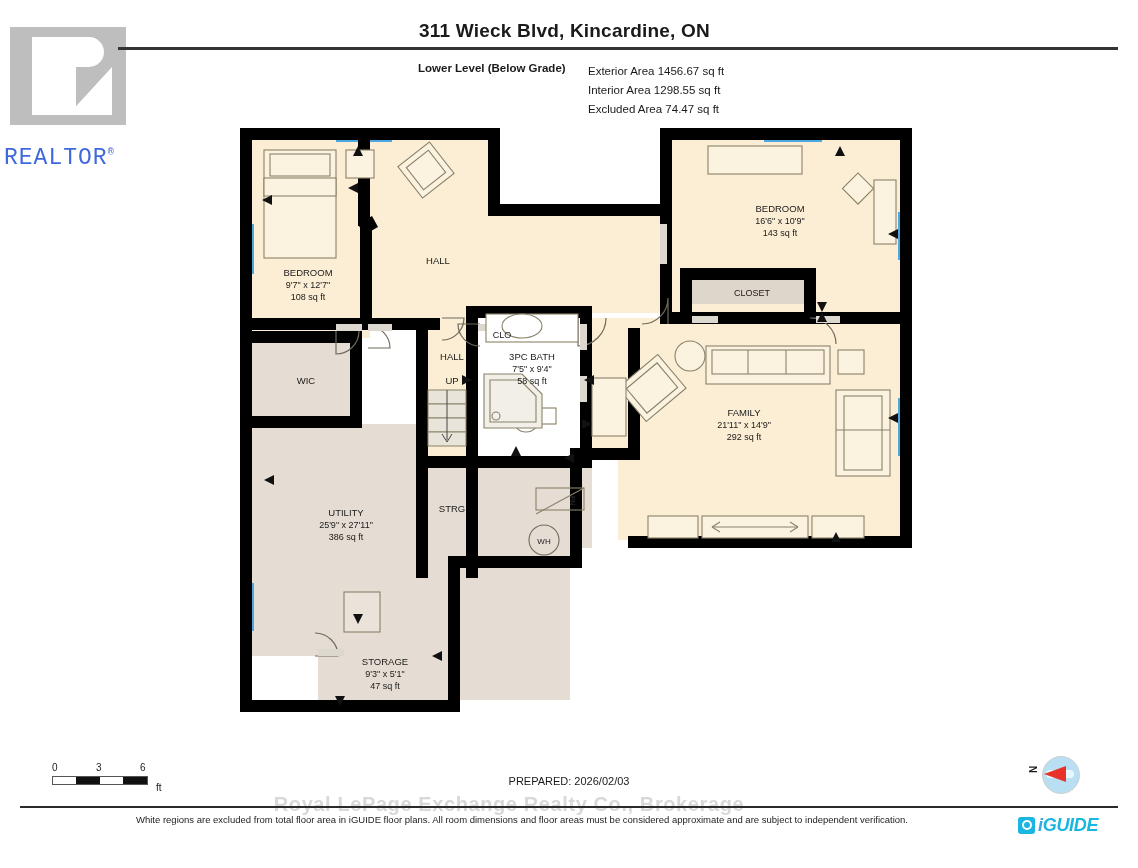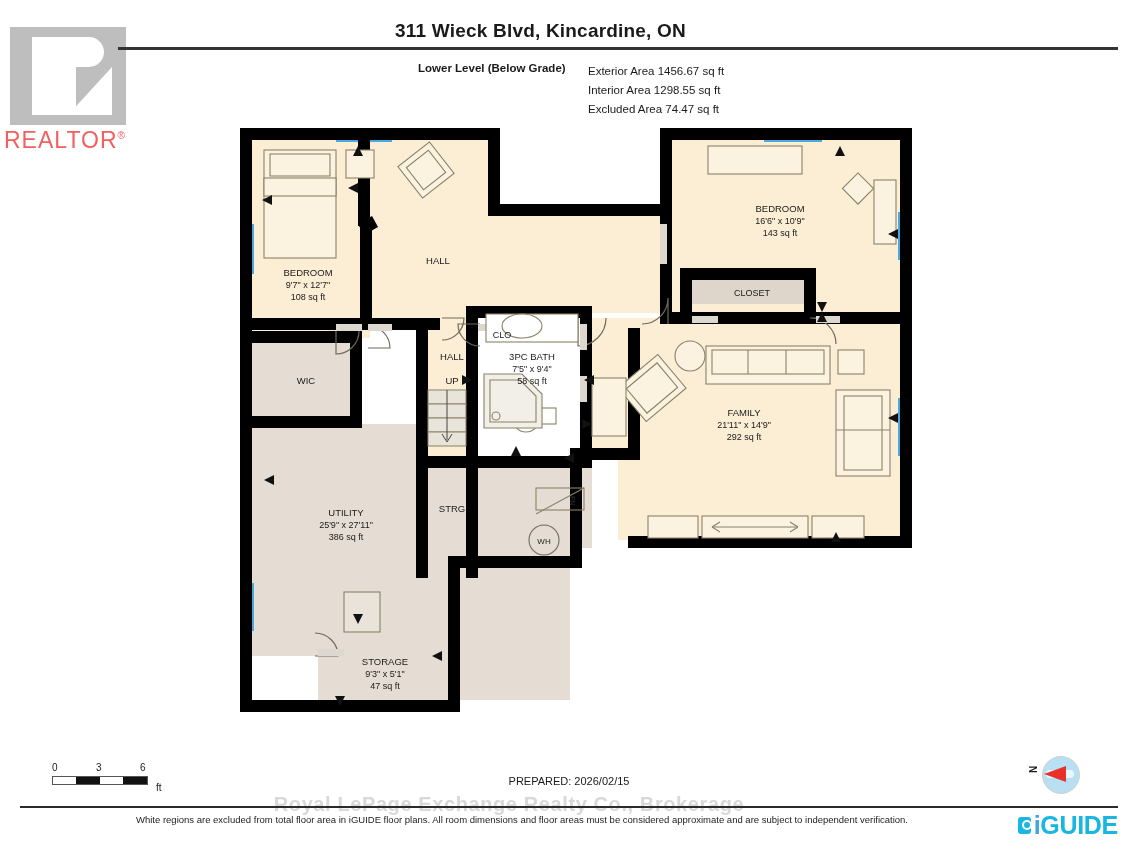--- a/index.html
+++ b/index.html
@@ -1,38 +1,38 @@
 <!DOCTYPE html>
 <html><head>
 <meta charset="utf-8">
 <style>
   html,body{margin:0;padding:0;background:#ffffff;}
   body{width:1138px;height:868px;position:relative;overflow:hidden;
        font-family:"Liberation Sans","DejaVu Sans",sans-serif;color:#1a1a1a;}
 
   
   #page-title{position:absolute;left:0;top:20px;width:1081px;text-align:center;
-              font-size:19px;font-weight:bold;letter-spacing:.2px;}
+              font-size:19px;font-weight:bold;letter-spacing:.2px;padding-left:24px;}
   #title-rule{position:absolute;left:118px;top:47px;width:1000px;height:3px;
               background:#333;}
   #level-name{position:absolute;left:418px;top:62px;font-size:11.5px;font-weight:bold;}
   #area-block{position:absolute;left:588px;top:62px;font-size:11.5px;line-height:19px;}
 
   
   #realtor-wm{position:absolute;left:4px;top:27px;width:146px;height:128px;opacity:.85;}
   #realtor-wm .rl-sq{position:absolute;left:6px;top:0;width:116px;height:98px;background:#b3b3b3;}
   #realtor-wm .rl-v1{position:absolute;left:28px;top:10px;width:28px;height:78px;background:#fff;}
   #realtor-wm .rl-v2{position:absolute;left:56px;top:10px;width:44px;height:30px;background:#fff;
                      border-radius:0 16px 16px 0;}
   #realtor-wm .rl-v3{position:absolute;left:56px;top:40px;width:16px;height:48px;background:#fff;}
   #realtor-wm .rl-diag{position:absolute;left:64px;top:40px;width:0;height:0;
                        border-left:0 solid transparent;border-top:48px solid transparent;
                        border-right:44px solid #fff;}
-  #realtor-wm .rl-text{position:absolute;left:0;top:100px;font-size:23px;color:#ef4444;
-                       letter-spacing:1px;font-family:Liberation Sans, sans-serif;}
+  #realtor-wm .rl-text{position:absolute;left:0;top:118px;font-size:23px;color:#1d4ed8;
+                       letter-spacing:1px;font-family:Liberation Mono, monospace;}
   #realtor-wm .rl-reg{font-size:10px;vertical-align:super;}
 
   
   #floorplan{position:absolute;left:240px;top:128px;width:672px;height:592px;}
   #floorplan svg{display:block;}
 
   
   #scalebar{position:absolute;left:52px;top:762px;width:120px;height:30px;}
   #scalebar .tick{position:absolute;top:0;font-size:10px;color:#222;}
   #scalebar .bar{position:absolute;left:0;top:14px;width:96px;height:9px;
@@ -63,21 +63,21 @@
   #footer-rule{position:absolute;left:20px;top:806px;width:1098px;height:2px;background:#2b2b2b;}
   #disclaimer{position:absolute;left:0;top:814px;width:1044px;text-align:center;
               font-size:9.5px;color:#222;}
 
   
   #iguide{position:absolute;left:1018px;top:812px;width:100px;height:26px;
           display:flex;align-items:center;gap:3px;}
   #iguide .badge{width:17px;height:17px;border-radius:3px;background:#18b6e0;position:relative;}
   #iguide .badge:after{content:"";position:absolute;left:3.5px;top:3.5px;width:10px;height:10px;
                        border-radius:50%;border:2px solid #fff;box-sizing:border-box;}
-  #iguide .word{font-size:25px;font-weight:bold;color:#18b6e0;letter-spacing:-.3px;}
+  #iguide .word{font-size:18px;font-weight:bold;color:#18b6e0;letter-spacing:-.3px;font-style:italic;}
   #iguide .word .i{color:#3aa8dc;}
 </style>
 </head>
 <body>
 
 <div id="realtor-wm">
   <div class="rl-sq"></div>
   <div class="rl-v1"></div>
   <div class="rl-v2"></div>
   <div class="rl-v3"></div>
@@ -350,21 +350,21 @@
   <span class="tick" style="left:0px">0</span>
   <span class="tick" style="left:44px">3</span>
   <span class="tick" style="left:88px">6</span>
   <div class="bar">
     <div class="seg" style="left:23px;width:24px"></div>
     <div class="seg" style="left:70px;width:24px"></div>
   </div>
   <span class="unit">ft</span>
 </div>
 
-<div id="prepared">PREPARED: 2026/02/15</div>
+<div id="prepared">PREPARED: 2026/02/03</div>
 
 <div id="compass">
   <div class="disc"></div>
   <div class="lens"></div>
   <div class="needle"></div>
   <div class="nlabel">N</div>
 </div>
 
 <div id="brokerage-wm">Royal LePage Exchange Realty Co., Brokerage</div>
 

